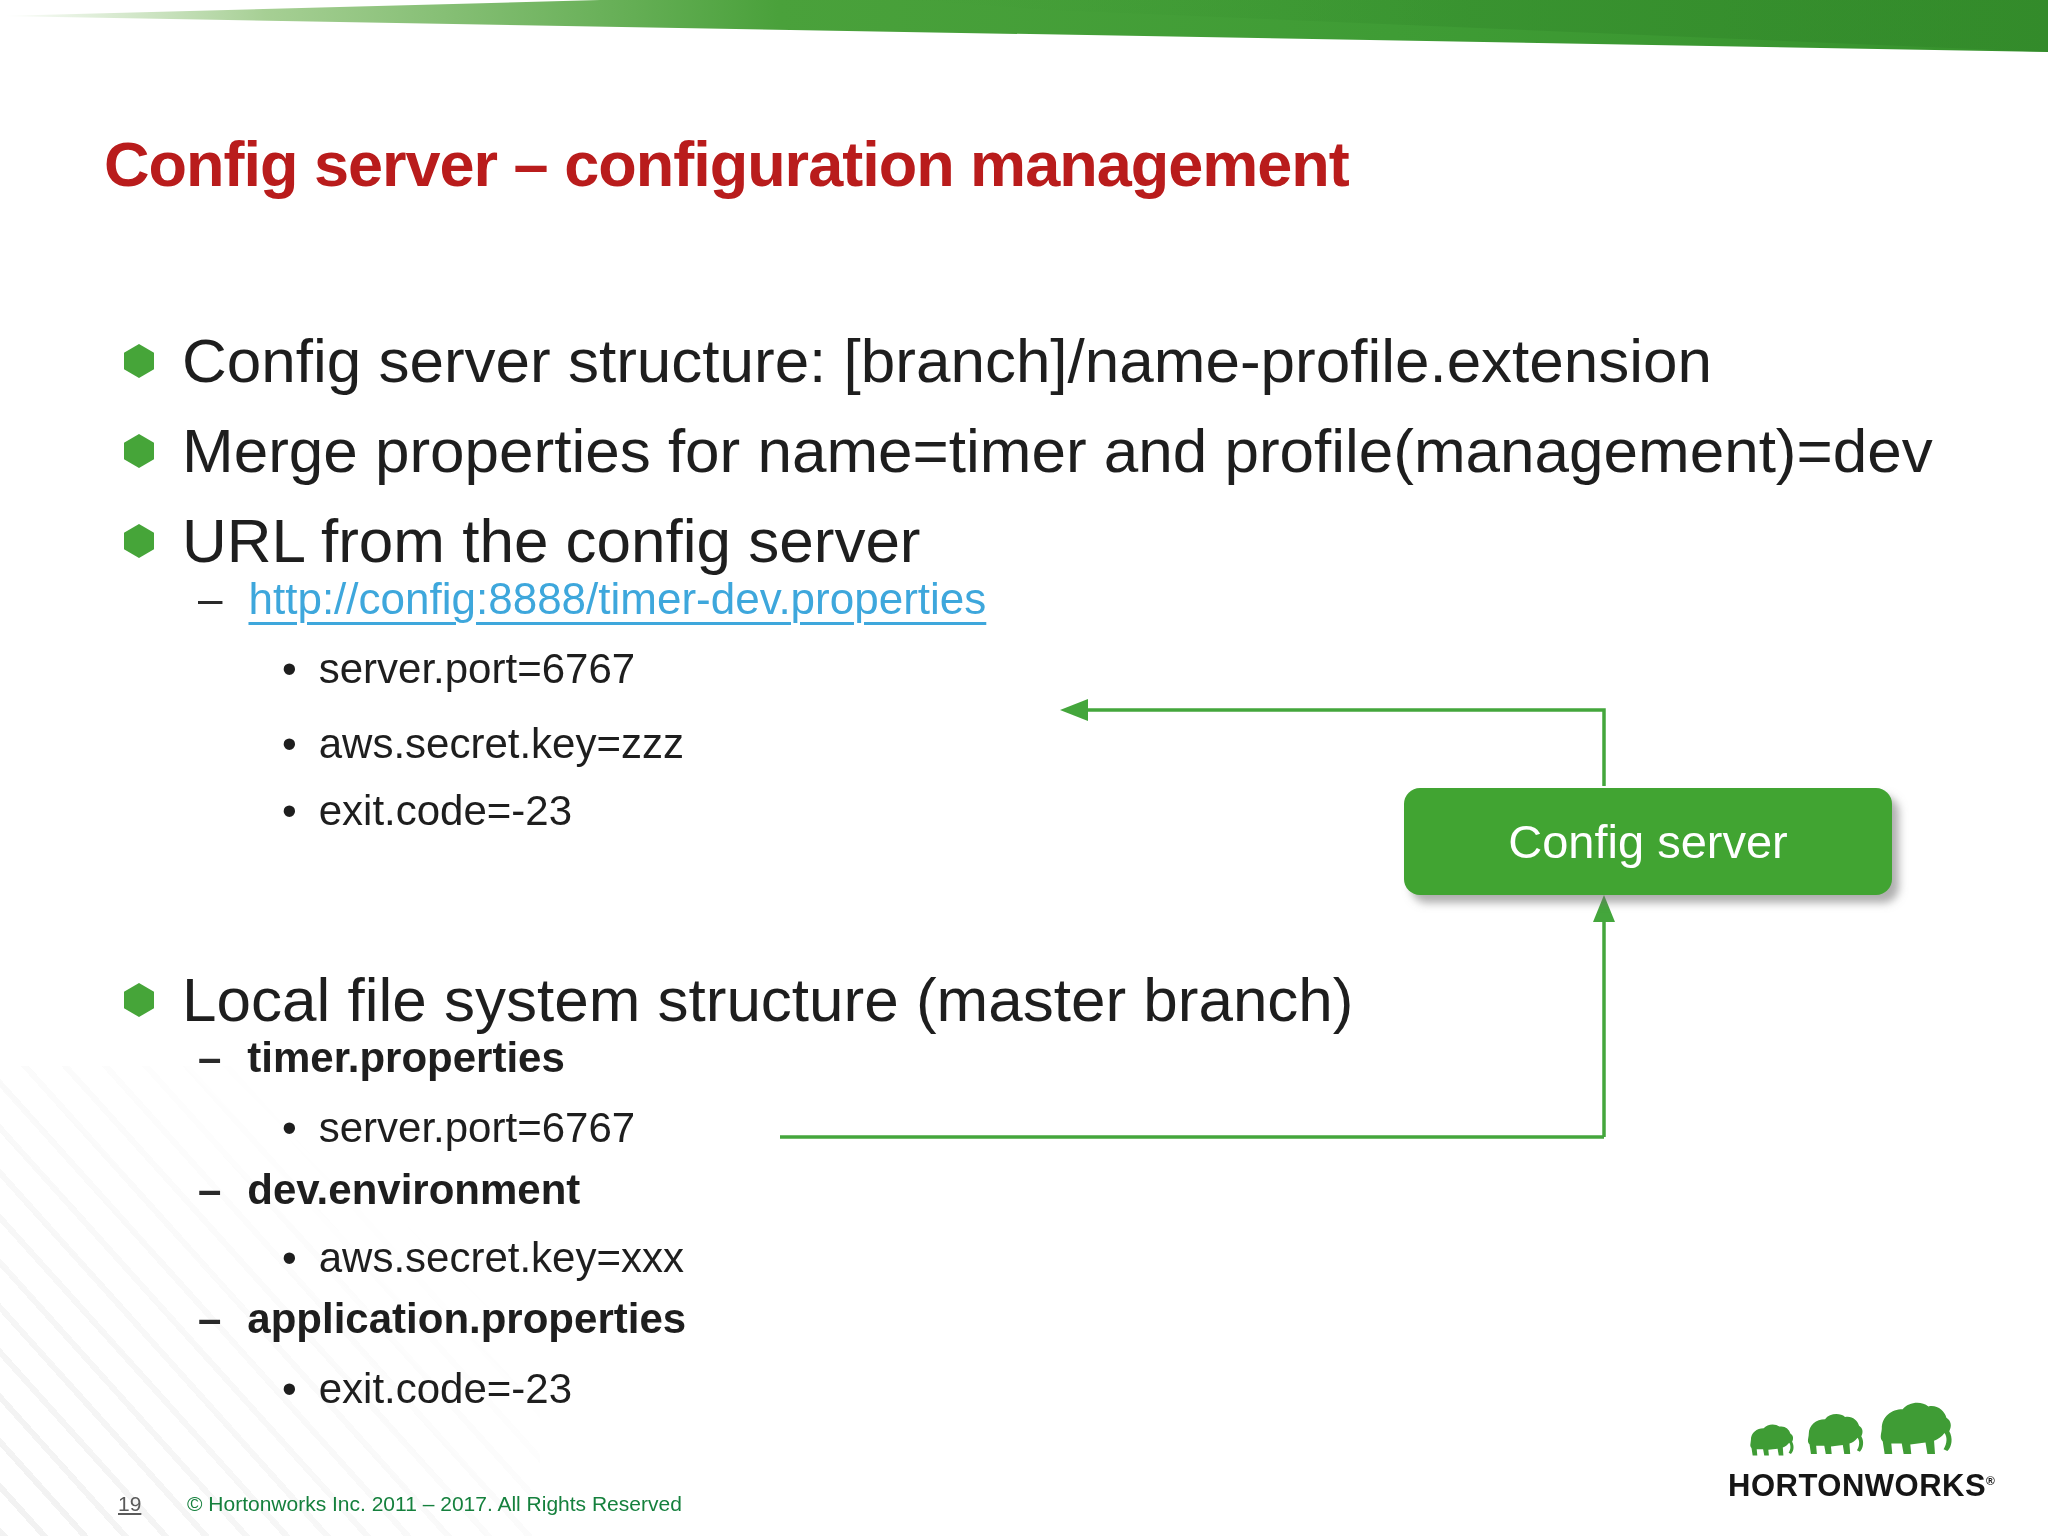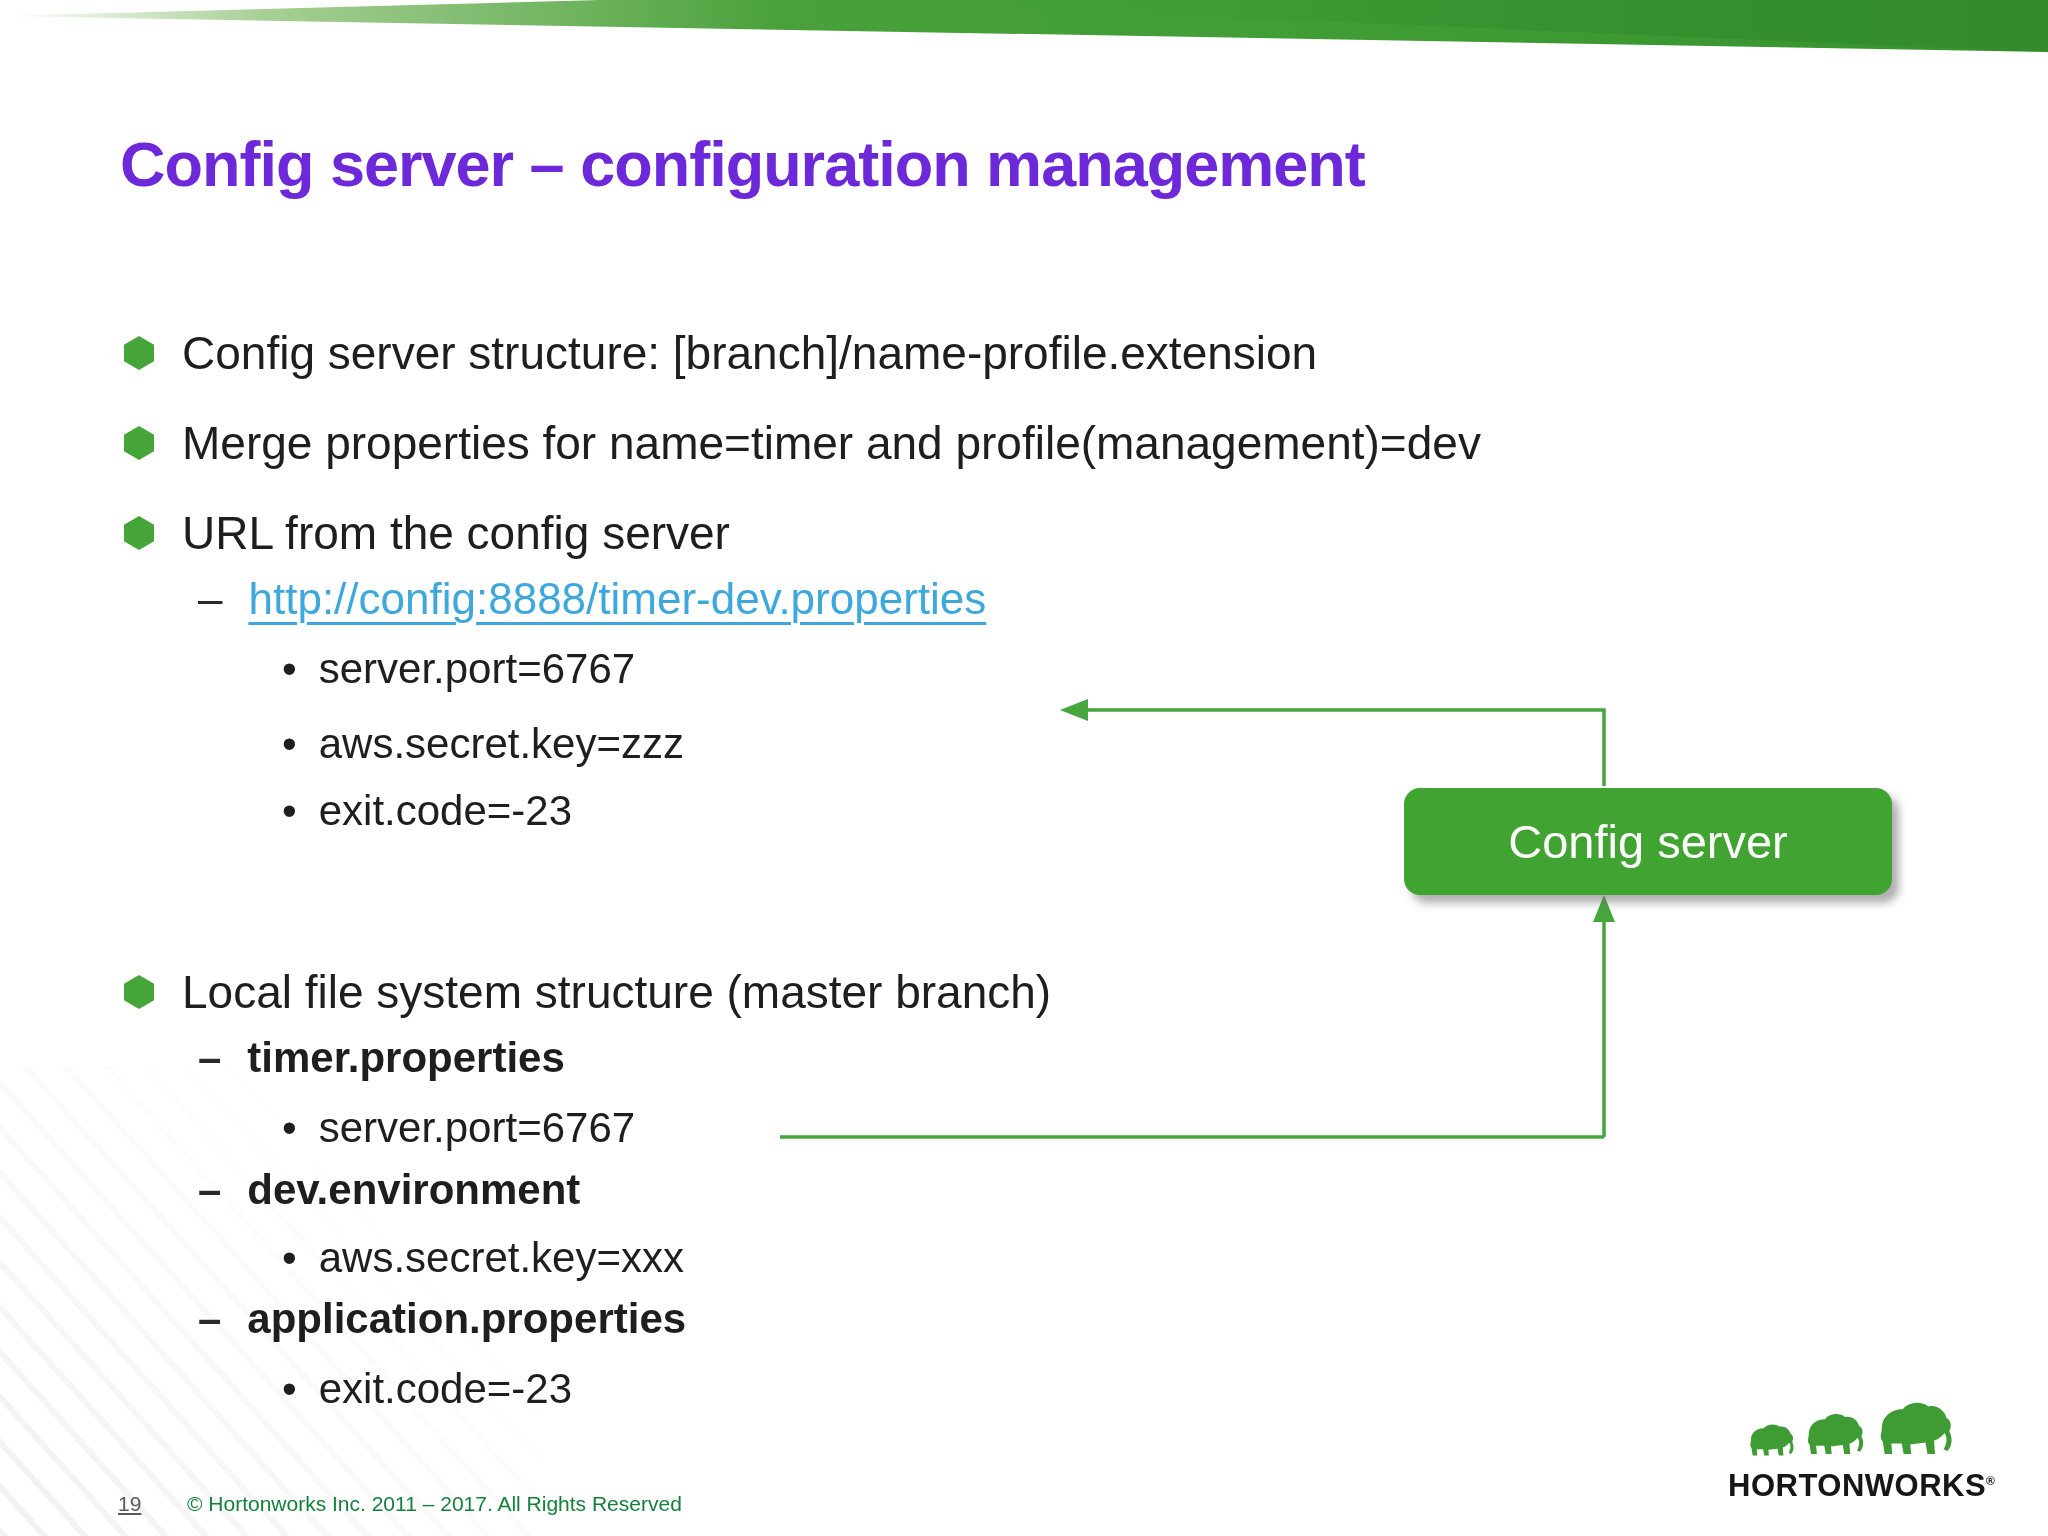--- a/index.html
+++ b/index.html
@@ -11,27 +11,27 @@
   .ribbon{position:absolute;left:0;top:0;width:2048px;height:140px;}
   
   .texture{
     position:absolute;left:0;bottom:0;width:540px;height:470px;
     background:repeating-linear-gradient(48deg, rgba(175,175,175,0.16) 0 6px, rgba(255,255,255,0) 6px 30px);
     -webkit-mask-image:linear-gradient(45deg,#000 5%,transparent 72%);
     mask-image:linear-gradient(45deg,#000 5%,transparent 72%);
   }
   
   .title{
-    position:absolute;left:120px;top:128px;font-size:63px;font-weight:700;
-    color:#6d28d9;letter-spacing:-1px;white-space:nowrap;
+    position:absolute;left:104px;top:128px;font-size:63px;font-weight:700;
+    color:#b91c1c;letter-spacing:-1px;white-space:nowrap;
   }
   
   .r{position:absolute;display:flex;align-items:center;line-height:1;
      white-space:nowrap;color:#1e1e1e;}
-  .lvl1{font-size:46px;}
+  .lvl1{font-size:62px;}
   .lvl2{font-size:42px;font-weight:700;}
   .lvl2n{font-size:44px;font-weight:400;}
   .lvl3{font-size:42px;}
   .bold{font-weight:400;}
   .hex{
     width:30px;height:34px;background:#46a539;flex:0 0 30px;margin-right:28px;
     clip-path:polygon(50% 0,100% 26%,100% 74%,50% 100%,0 74%,0 26%);
   }
   .dashm{margin-right:26px;color:#2a2a2a;}
   .dotm{margin-right:22px;color:#1e1e1e;}

